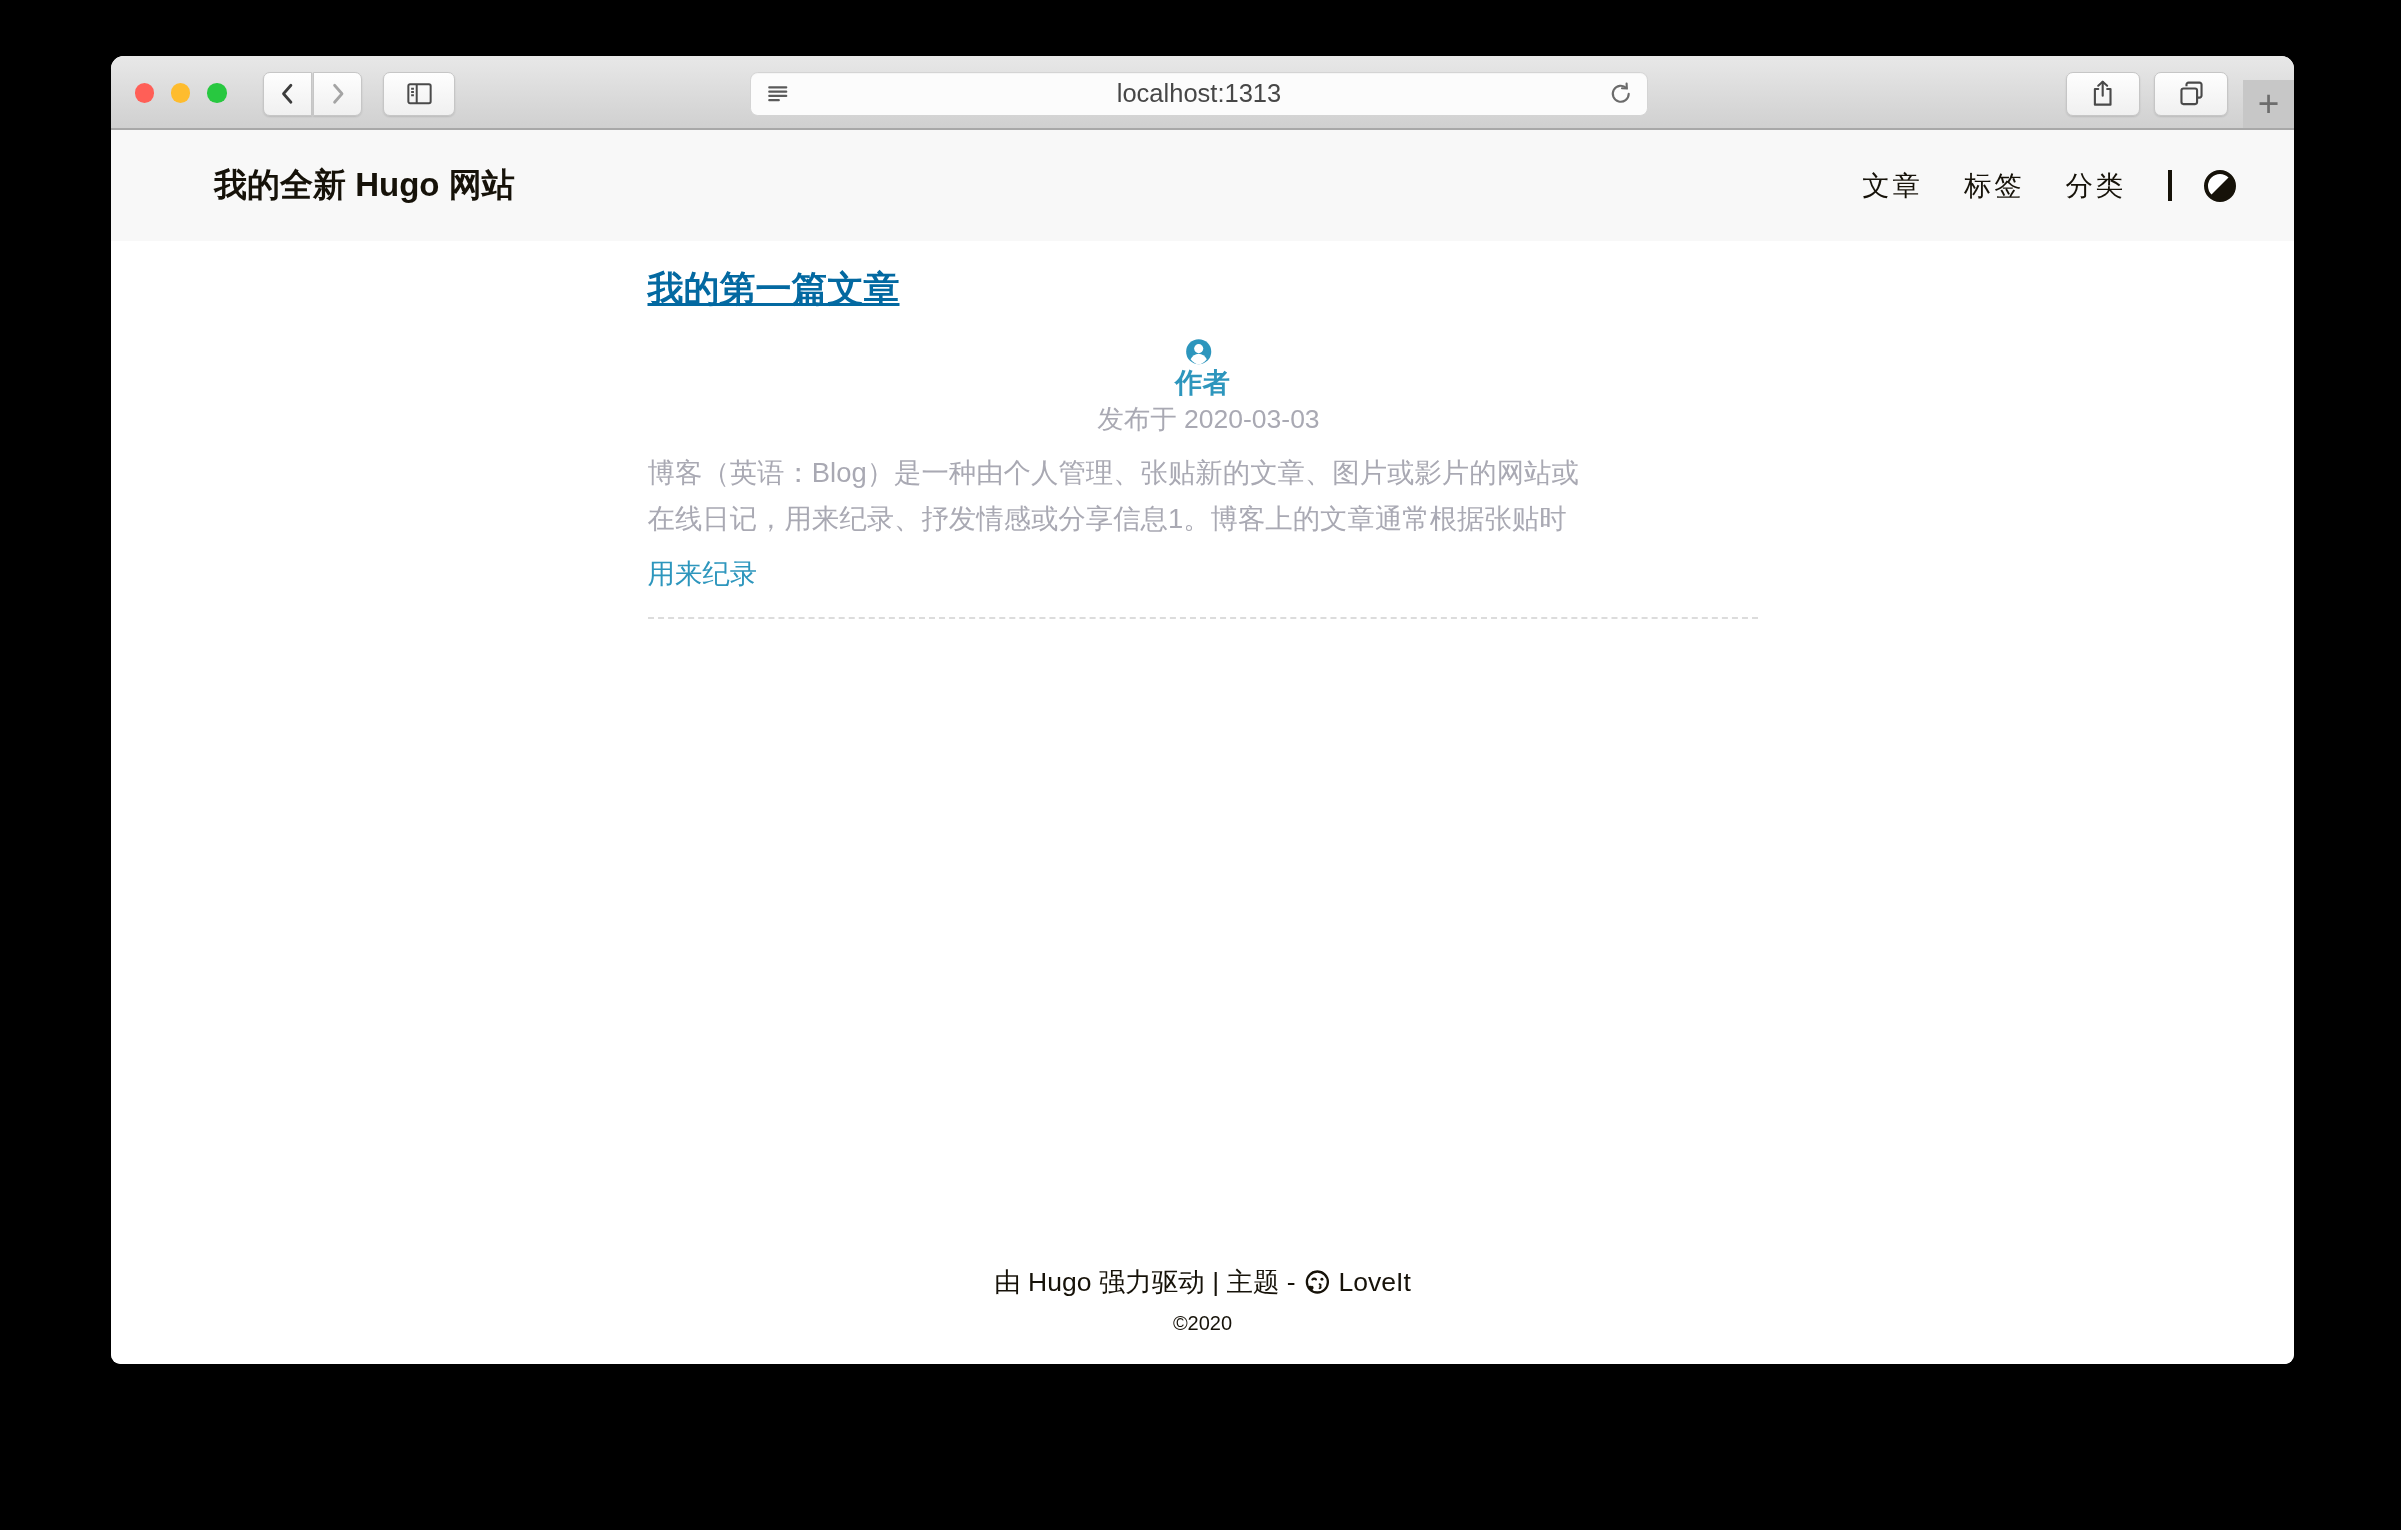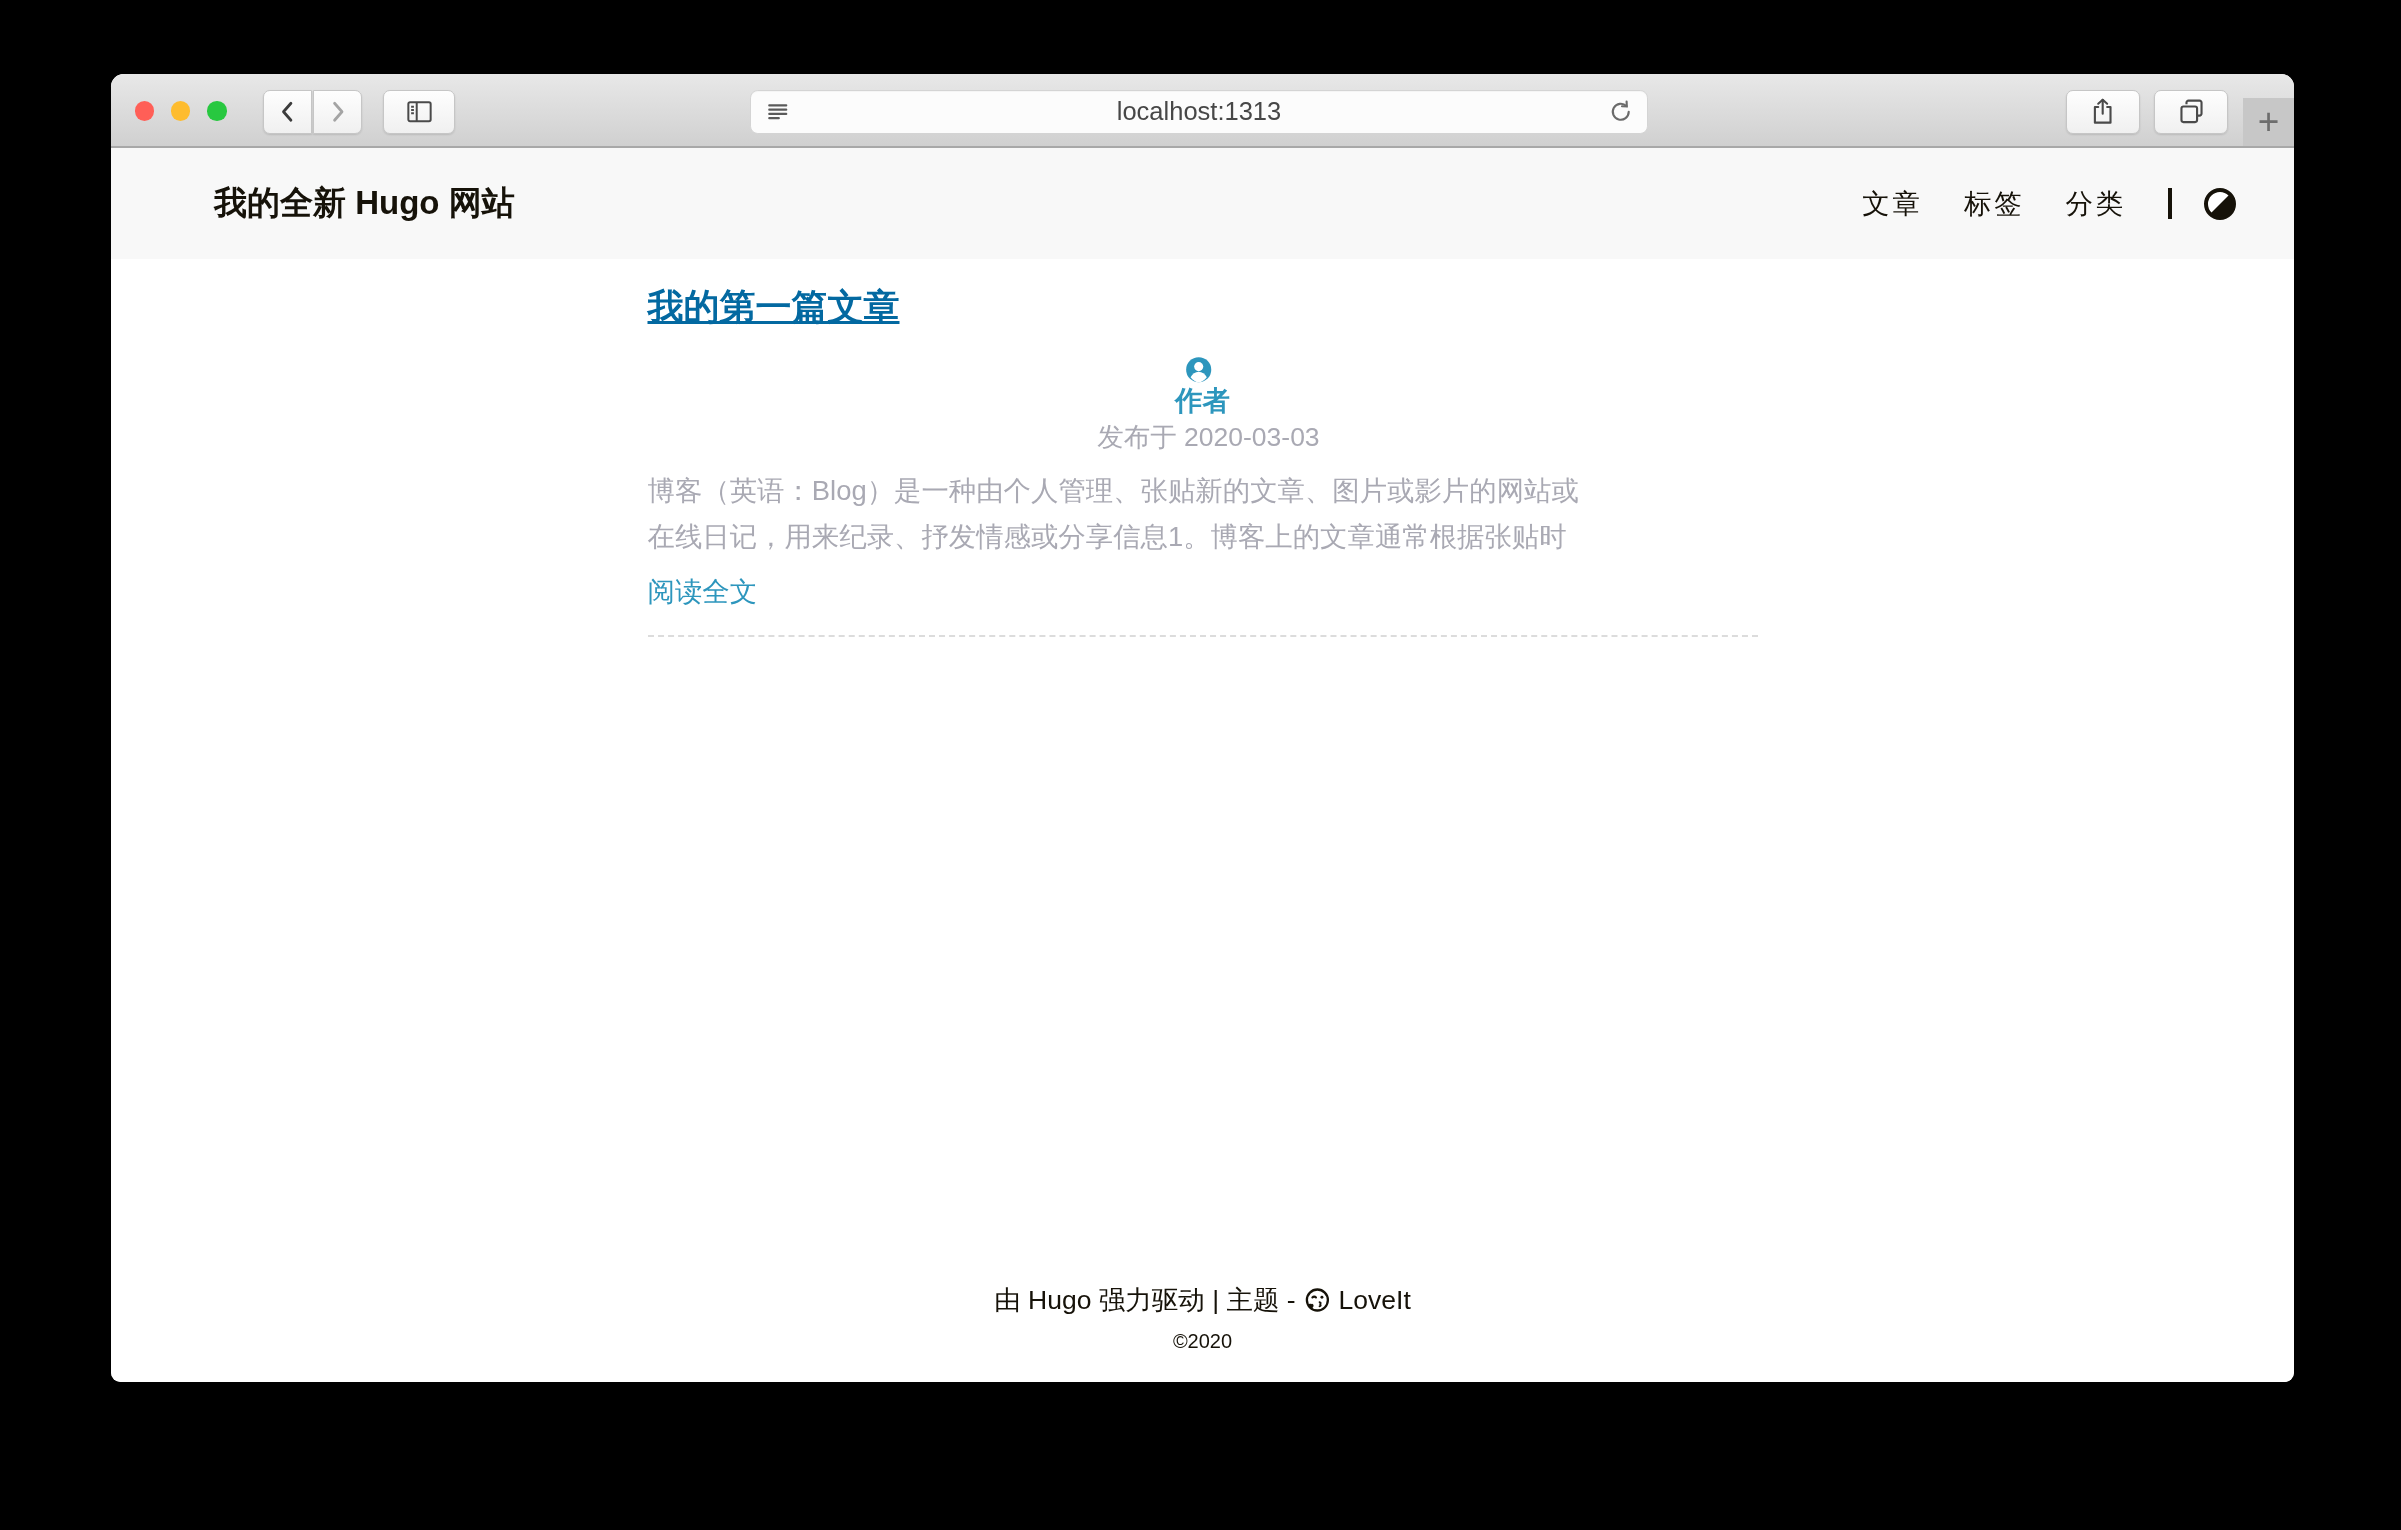--- a/index.html
+++ b/index.html
@@ -4,21 +4,21 @@
 <style>
   * { margin:0; padding:0; box-sizing:border-box; }
   html,body { width:2401px; height:1531px; }
   body {
     background:#000;
     font-family:"Liberation Sans","DejaVu Sans",sans-serif;
     overflow:hidden;
     position:relative;
   }
   .window {
-    position:absolute; left:111px; top:74px; width:2183px; height:1308px;
+    position:absolute; left:111px; top:56px; width:2183px; height:1308px;
     background:#fff; border-radius:12.7px 12.7px 9.8px 9.8px;
     box-shadow:0 29px 88px 19.6px rgba(0,0,0,.85);
     display:flex; flex-direction:column; overflow:hidden;
   }
   
   .toolbar {
     position:relative; height:74px; flex:0 0 74px;
     background:linear-gradient(#e8e8e8,#d0d0d0);
     border-bottom:2px solid #a8a8a8;
   }
@@ -190,21 +190,21 @@
           </span>
           <span class="author">作者</span>
           <span class="published">发布于 2020-03-03</span>
         </div>
 
         <div class="summary">
           <div>博客（英语：Blog）是一种由个人管理、张贴新的文章、图片或影片的网站或</div>
           <div>在线日记，用来纪录、抒发情感或分享信息1。博客上的文章通常根据张贴时</div>
         </div>
 
-        <a class="readmore">阅读全文</a>
+        <a class="readmore">用来纪录</a>
 
         <div class="divider"></div>
       </article>
     </div>
 
     <div class="footer">
       <div class="footline">
         <span>由 Hugo 强力驱动 | 主题 -</span>
         <span class="kissicon">
           <svg width="27.4" height="27.4" viewBox="0 0 24 24" fill="none">

